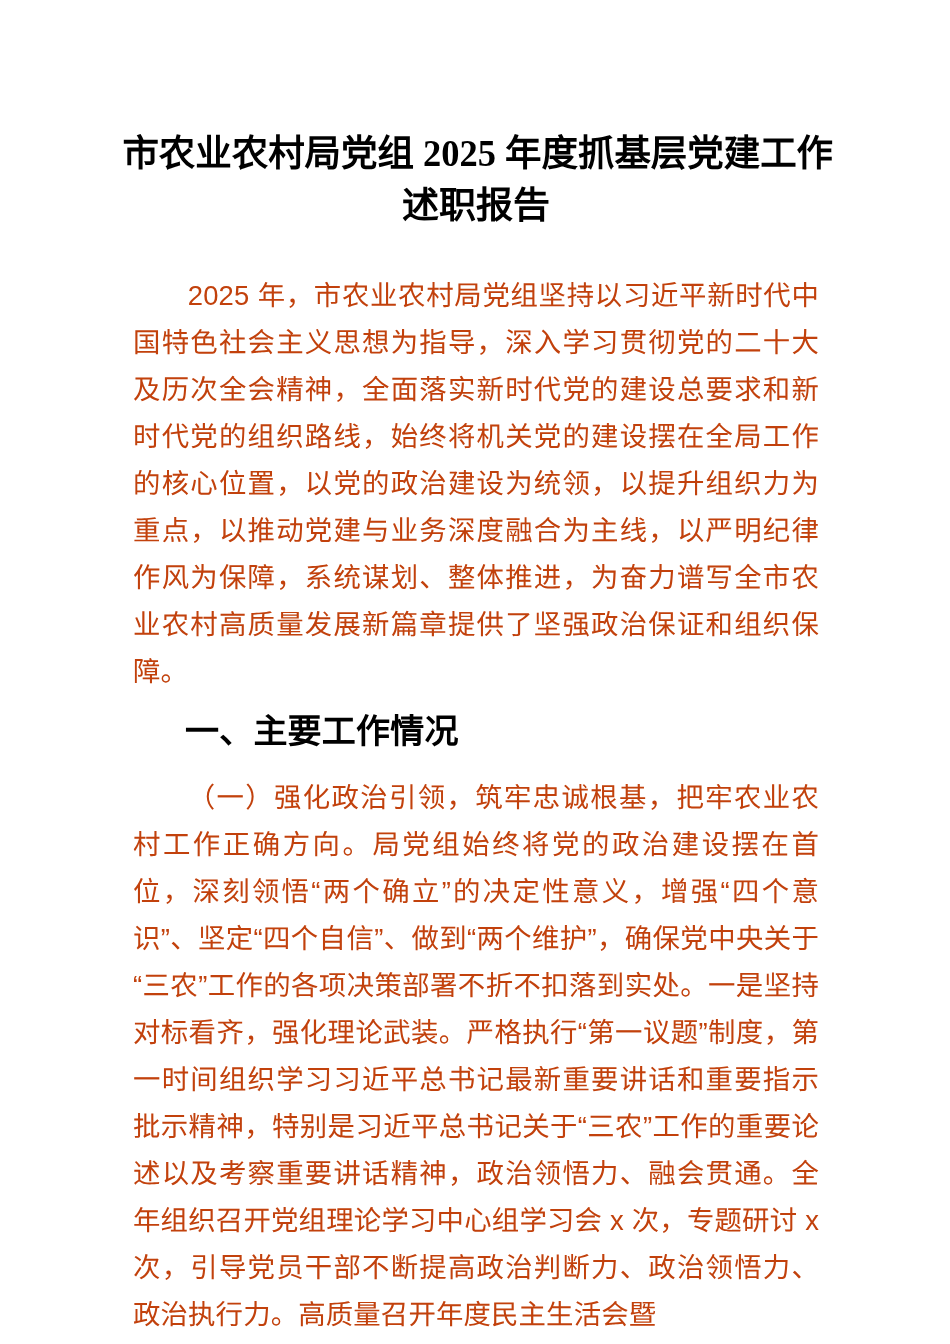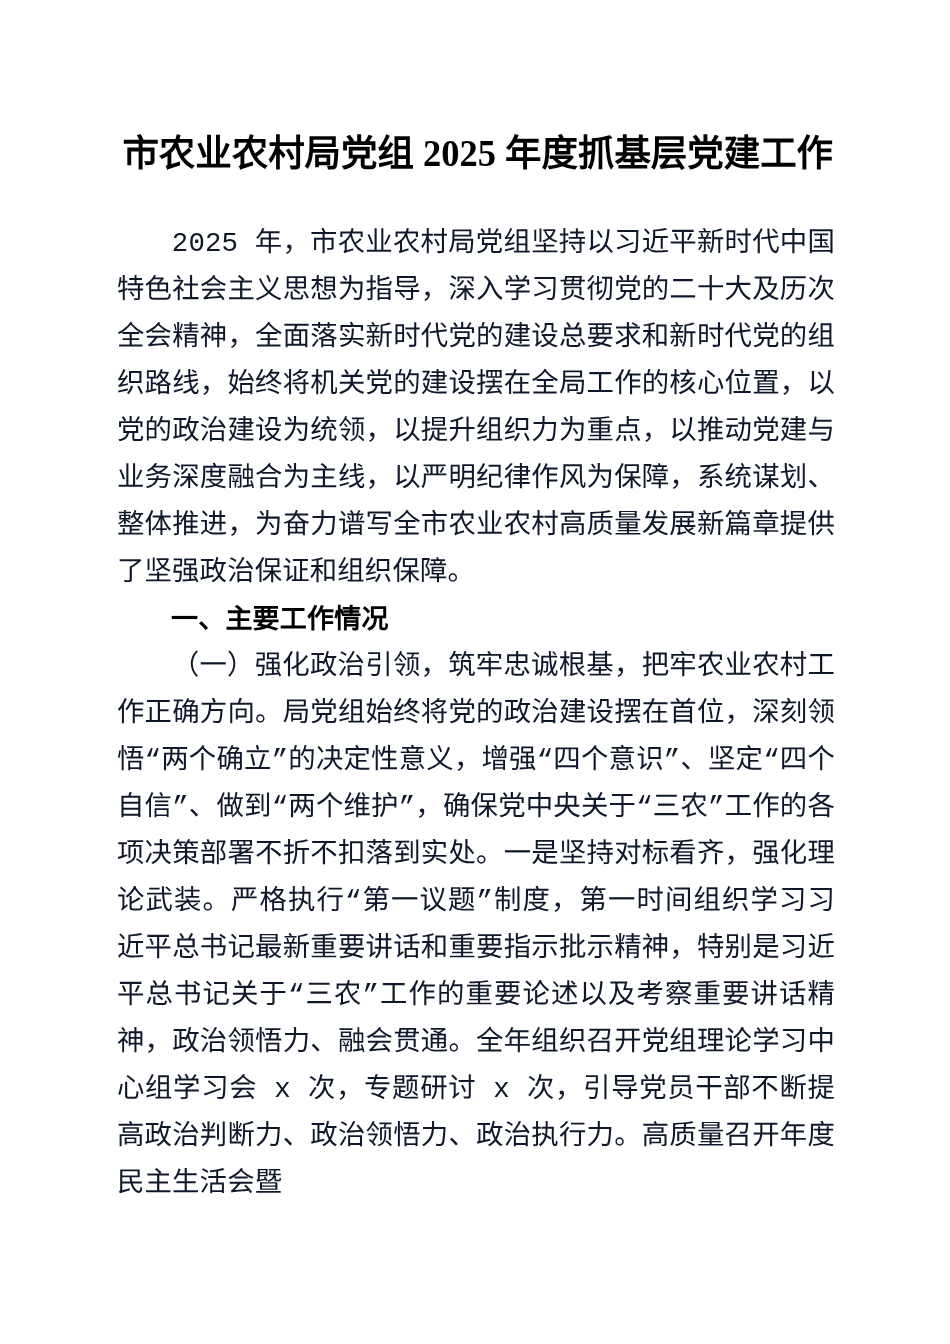--- a/index.html
+++ b/index.html
@@ -48,59 +48,60 @@
     white-space: nowrap;
   }
   .doc-title .title-line-1 {
     
     transform: scaleX(0.985);
     transform-origin: center center;
   }
 
   
   .body-p {
-    margin: 0;
+    margin: 16px;
     padding: 0;
-    font-family: Liberation Mono, monospace;
+    font-family: Liberation Sans, sans-serif;
     font-size: 27.4px;
     line-height: 47px;
-    color: #0f172a;
+    color: #c2410c;
     text-align: justify;
     text-align-last: left;
     text-justify: inter-character;
     text-indent: 2em;
     letter-spacing: 0.15px;
     word-break: break-all;
   }
   .body-p.first-body {
     margin-top: 40px;
   }
 
   
   .section-h {
     margin: 0;
     padding: 0;
-    font-family: Liberation Sans, sans-serif;
+    font-family: Liberation Mono, monospace;
     font-weight: 700;
-    font-size: 27px;
+    font-size: 34px;
     line-height: 47px;
     color: #000000;
     text-indent: 2em;
     letter-spacing: 0.2px;
     white-space: nowrap;
   }
 </style>
 </head>
 <body>
 
 <div class="page">
   <div class="content">
 
     <h1 class="doc-title">
       <span class="title-line title-line-1">市农业农村局党组 2025 年度抓基层党建工作</span>
+      <span class="title-line title-line-2">述职报告</span>
     </h1>
 
     <p class="body-p first-body">2025 年，市农业农村局党组坚持以习近平新时代中国特色社会主义思想为指导，深入学习贯彻党的二十大及历次全会精神，全面落实新时代党的建设总要求和新时代党的组织路线，始终将机关党的建设摆在全局工作的核心位置，以党的政治建设为统领，以提升组织力为重点，以推动党建与业务深度融合为主线，以严明纪律作风为保障，系统谋划、整体推进，为奋力谱写全市农业农村高质量发展新篇章提供了坚强政治保证和组织保障。</p>
 
     <h2 class="section-h">一、主要工作情况</h2>
 
     <p class="body-p">（一）强化政治引领，筑牢忠诚根基，把牢农业农村工作正确方向。局党组始终将党的政治建设摆在首位，深刻领悟“两个确立”的决定性意义，增强“四个意识”、坚定“四个自信”、做到“两个维护”，确保党中央关于“三农”工作的各项决策部署不折不扣落到实处。一是坚持对标看齐，强化理论武装。严格执行“第一议题”制度，第一时间组织学习习近平总书记最新重要讲话和重要指示批示精神，特别是习近平总书记关于“三农”工作的重要论述以及考察重要讲话精神，政治领悟力、融会贯通。全年组织召开党组理论学习中心组学习会 x 次，专题研讨 x 次，引导党员干部不断提高政治判断力、政治领悟力、政治执行力。高质量召开年度民主生活会暨</p>
 
   </div>
 </div>

